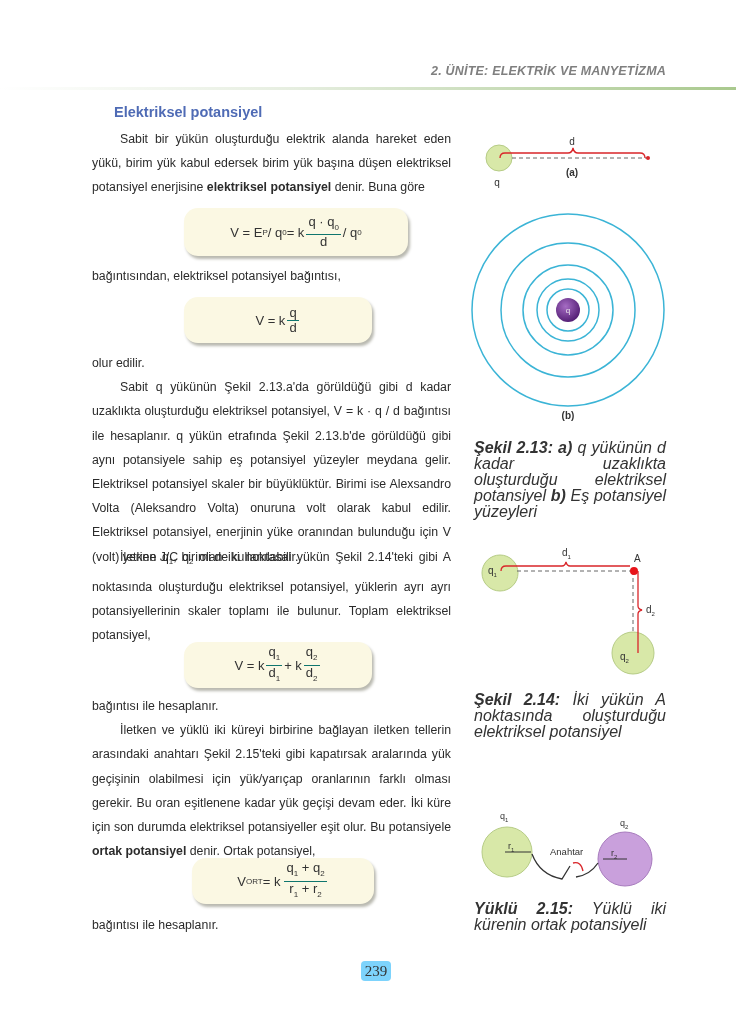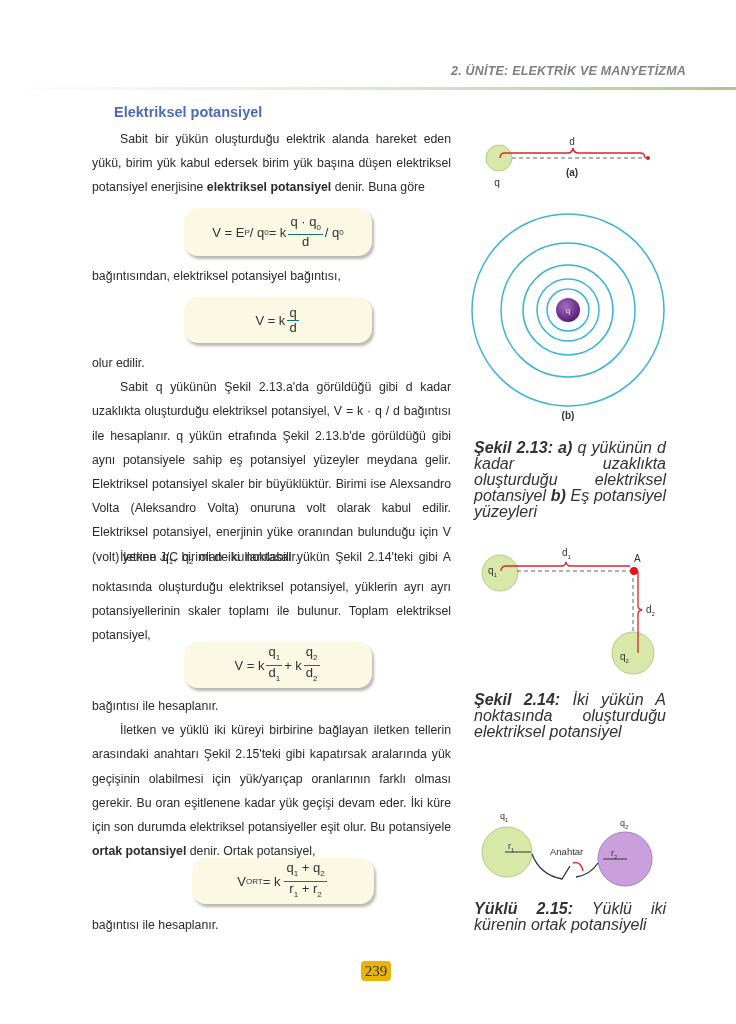--- a/index.html
+++ b/index.html
@@ -1,49 +1,49 @@
 <!DOCTYPE html>
 <html><head>
 <meta charset="utf-8">
 <style>
   html, body { margin:0; padding:0; }
   body { width:736px; height:1024px; background:#ffffff; position:relative; overflow:hidden;
          font-family:"Liberation Sans", sans-serif; color:#2a2a2a; }
   .abs { position:absolute; }
-  .header-title { left:420px; top:64px; width:266px; text-align:right; font-size:12.5px; font-style:italic;
+  .header-title { left:400px; top:64px; width:266px; text-align:right; font-size:12.5px; font-style:italic;
          font-weight:bold; color:#7f7f7f; letter-spacing:0.2px; }
   .header-line { left:0; top:87px; width:736px; height:3px;
          background:linear-gradient(to right, #ffffff 0%, #e6eee0 40%, #a9c98e 100%); }
   .section-title { left:114px; top:104px; font-size:14.5px; font-weight:bold; color:#4f6bb5; }
   .para { left:92px; width:359px; font-size:12.3px; line-height:24.2px; text-align:justify; color:#2b2b2b; }
   .para p { margin:0; }
   .indent { text-indent:28px; }
   .formula { background:#fbf8e3; border-radius:14px 14px 14px 14px; box-shadow:2px 3px 3px #b9b9b0;
          font-size:13px; display:flex; align-items:center; justify-content:center; color:#333; }
   .frac { display:inline-flex; flex-direction:column; align-items:center; vertical-align:middle; margin:0 2px; line-height:14px; }
   .frac .num { border-bottom:1px solid #0f766e; padding:0 2px; }
   sub { font-size:8px; }
   .caption { left:474px; width:192px; font-size:16px; line-height:16px; font-style:italic; color:#333; text-align:justify; }
   .caption b { font-style:italic; }
-  .page-num { left:361px; top:961px; width:30px; height:20px; background:#eab308; border-radius:4px;
+  .page-num { left:361px; top:961px; width:30px; height:20px; background:#7dd3fc; border-radius:4px;
          font-family:"Liberation Serif", serif; font-size:15px; text-align:center; line-height:20px; color:#333; }
 </style>
 </head>
 <body>
 
 <div class="abs header-title">2. ÜNİTE: ELEKTRİK VE MANYETİZMA</div>
 <div class="abs header-line"></div>
 
 <div class="abs section-title">Elektriksel potansiyel</div>
 
 <div class="abs para" style="top:127px;">
   <p class="indent"><span>Sabit bir yükün oluşturduğu elektrik alanda hareket eden yükü, birim yük kabul edersek birim yük başına düşen elektriksel potansiyel enerjisine </span><b>elektriksel potansiyel</b><span> denir. Buna göre</span></p>
 </div>
 
-<div class="abs formula" style="left:184px; top:208px; width:188px; height:48px;">
+<div class="abs formula" style="left:184px; top:208px; width:224px; height:48px;">
   <span>V = E</span>
     <sub>P</sub>
     <span> / q</span>
     <sub>0</sub>
     <span> = k</span>
   <span class="frac">
       <span class="num"><span>q · q</span><sub>0</sub></span>
       <span>d</span>
     </span>
   <span> / q</span>

